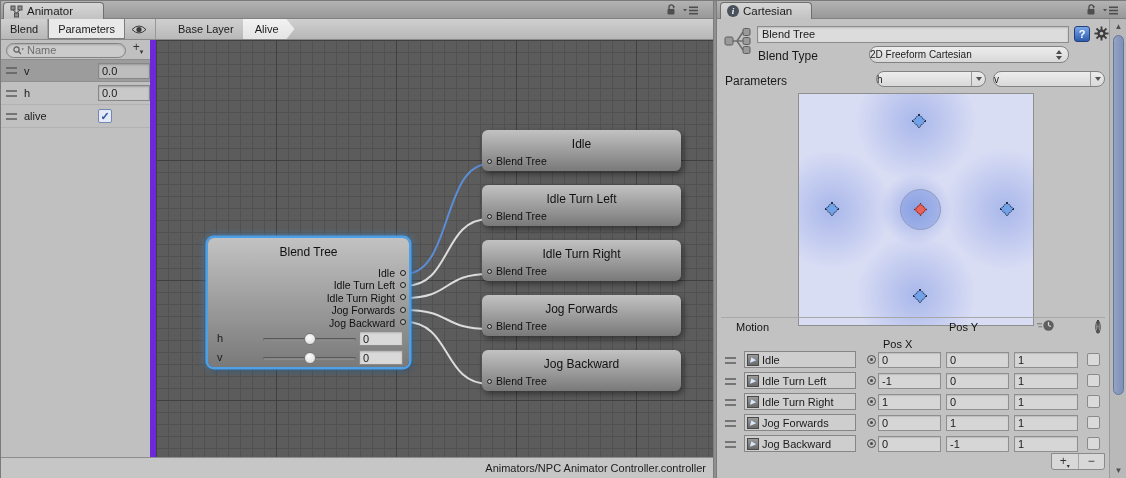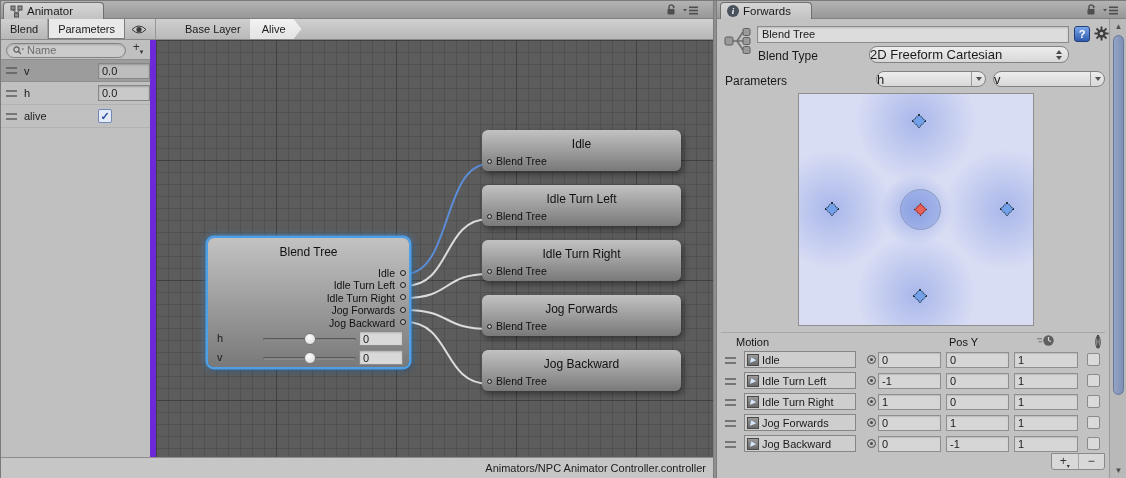--- a/index.html
+++ b/index.html
@@ -22,21 +22,21 @@
   .anim-toolbar { position:absolute; left:0; top:18px; width:712px; height:21px;
                   background:linear-gradient(#d0d0d0,#b7b7b7); border-bottom:1px solid #8a8a8a; }
   .tb-left { position:absolute; left:0; top:0; width:155px; height:20px; display:flex; align-items:center; border-right:1px solid #979797;}
   .seg { height:20px; display:flex; align-items:center; padding:0 9px; border-right:1px solid #a2a2a2; }
   .seg.active { background:#e9e9e9; border:1px solid #7d7d7d; border-top:none; }
   .eyebtn { height:20px; display:flex; align-items:center; padding:0 6px; }
   .crumbs { position:absolute; left:156px; top:0; right:0; height:20px; display:flex; align-items:stretch; }
   .crumb { display:flex; align-items:center; padding:0 16px 0 12px; margin-right:-7px;
            clip-path:polygon(0 0, calc(100% - 8px) 0, 100% 50%, calc(100% - 8px) 100%, 0 100%);
            filter:drop-shadow(1px 0 0 #8d8d8d); }
-  .crumb.root { background:linear-gradient(#cfcfcf,#b9b9b9); padding-left:28px; }
+  .crumb.root { background:linear-gradient(#cfcfcf,#b9b9b9); padding-left:21px; }
   .crumb.current { background:linear-gradient(#f2f2f2,#e4e4e4); }
 
   .sidebar { position:absolute; left:0; top:39px; width:155px; bottom:22px; background:#c0c0c0; border-right:6px solid #6d28d9; }
   .searchrow { height:19px; display:flex; align-items:center; padding:2px 4px 1px 5px; gap:4px; }
   .searchpill { flex:1; height:15px; background:#cbcbcb; border:1px solid #838383; border-radius:8px;
                 display:flex; align-items:center; padding:0 6px; color:#6e6e6e; gap:3px;
                 box-shadow:inset 0 1px 2px rgba(0,0,0,.18); }
   .plusbtn { width:16px; text-align:center; color:#333; font-size:12px; line-height:14px; }
   .plusbtn small { font-size:7px; vertical-align:sub; }
   .prow { height:23px; display:flex; align-items:center; padding-left:5px; position:relative;
@@ -92,21 +92,21 @@
   .tfield { position:absolute; background:#dcdcdc; border:1px solid #8c8c8c; padding:1px 4px; font-size:11px;
             box-shadow:inset 0 1px 2px rgba(0,0,0,.15); }
   .namefield { left:40px; top:25px; width:312px; height:17px; }
   .helpbtn { position:absolute; left:357px; top:25px; width:16px; height:16px; border-radius:3px;
              background:linear-gradient(#7aa6e8,#2d5cb0); border:1px solid #23407a; color:#fff;
              font-weight:bold; font-size:11px; text-align:center; line-height:14px; }
   .gearbtn { position:absolute; left:377px; top:25px; width:17px; height:16px; }
   .gearbtn .dd { position:absolute; right:-1px; bottom:0px; font-size:6px; color:#333; }
   .lbl { position:absolute; font-size:12px; color:#1a1a1a; }
   .ddl { position:absolute; height:17px; background:linear-gradient(#ededed,#d8d8d8); border:1px solid #828282;
-         border-radius:8px; display:flex; align-items:center; font-size:13px; }
+         border-radius:8px; display:flex; align-items:center; font-size:10px; }
   .spinner { position:absolute; right:5px; top:3px; width:7px; }
   .spinner i { display:block; width:0; height:0; border-left:3.5px solid transparent; border-right:3.5px solid transparent; }
   .spinner .up { border-bottom:4px solid #4c4c4c; margin-bottom:2px; }
   .spinner .dn { border-top:4px solid #4c4c4c; }
   .ddbtn { position:absolute; right:0; top:0; bottom:0; width:14px; border-left:1px solid #9a9a9a;
            display:flex; align-items:center; justify-content:center; }
   .ddbtn i { width:0; height:0; border-left:3px solid transparent; border-right:3px solid transparent; border-top:4px solid #555; }
 
   .blendspace { position:absolute; left:81px; top:92px; width:236px; height:233px; border:1px solid #8f8f8f;
     background:
@@ -116,21 +116,21 @@
       radial-gradient(circle at 50% 87%, rgba(130,152,226,.55), transparent 26%),
       radial-gradient(circle at 50% 50%, rgba(125,148,225,.65), transparent 22%),
       linear-gradient(#d9ddf4,#d9ddf4); }
   .diamond { position:absolute; width:10px; height:10px; background:#74a2e8; border:1px dotted #26303f;
              transform:rotate(45deg); }
   .pivotcircle { position:absolute; left:101px; top:95px; width:41px; height:41px; border-radius:50%;
                  background:rgba(108,140,220,.38); border:1px solid #8f9cc2; }
   .reddiamond { position:absolute; left:117px; top:111px; width:9px; height:9px; background:#e8615a;
                 border:1px dotted #5a211c; transform:rotate(45deg); }
 
-  .mtable-head { position:absolute; left:4px; top:331px; width:384px; height:18px; border-top:1px solid #a8a8a8;
+  .mtable-head { position:absolute; left:4px; top:316px; width:384px; height:18px; border-top:1px solid #a8a8a8;
                  font-size:11px; color:#141414; }
   .mtable-head span { position:absolute; top:3px; }
   .mrow { position:absolute; left:4px; width:384px; height:20px; }
   .mname { position:absolute; left:23px; top:1px; width:112px; height:17px; background:#cecece; border:1px solid #868686;
            display:flex; align-items:center; gap:3px; padding:0 2px; font-size:11px; overflow:hidden; white-space:nowrap; }
   .clipicon { width:12px; height:12px; flex:0 0 12px; background:linear-gradient(#9a9a9a,#6a6a6a); border:1px solid #4a4a4a;
               color:#d8eaff; font-size:7px; line-height:10px; text-align:center; }
   .picker { position:absolute; left:146px; top:5px; width:9px; height:9px; border:1px solid #4a4a4a; border-radius:50%; }
   .picker::after { content:""; position:absolute; left:2px; top:2px; width:3px; height:3px; background:#4a4a4a; border-radius:50%; }
   .vfield { position:absolute; top:2px; height:16px; background:#d6d6d6; border:1px solid #8f8f8f; padding:1px 3px;
@@ -311,21 +311,21 @@
       <span>Animators/NPC Animator Controller.controller</span>
     </div>
   </div>
 
   <div class="divider"></div>
 
   <div class="inspector">
     <div class="tabstrip">
       <div class="tab" style="left:3px; width:92px;">
         <div class="infoicon">i</div>
-        <span>Forwards</span>
+        <span>Cartesian</span>
       </div>
       <div class="winicons" style="right:8px;">
         <svg class="locksvg" width="10" height="12" viewBox="0 0 10 12">
           <path d="M3,5 V3.5 A2.3,2.5 0 0 1 7.6,3.2 L8.5,2.2" fill="none" stroke="#4e4e4e" stroke-width="1.4"></path>
           <rect x="1.5" y="5" width="7" height="5.5" rx="1" fill="#4e4e4e"></rect>
         </svg>
         <svg class="menusvg" width="16" height="9" viewBox="0 0 16 9">
           <path d="M0,3 L4,3 L2,5.5 Z" fill="#4e4e4e"></path>
           <rect x="6" y="0.5" width="9" height="1.6" fill="#4e4e4e"></rect>
           <rect x="6" y="3.7" width="9" height="1.6" fill="#4e4e4e"></rect>

